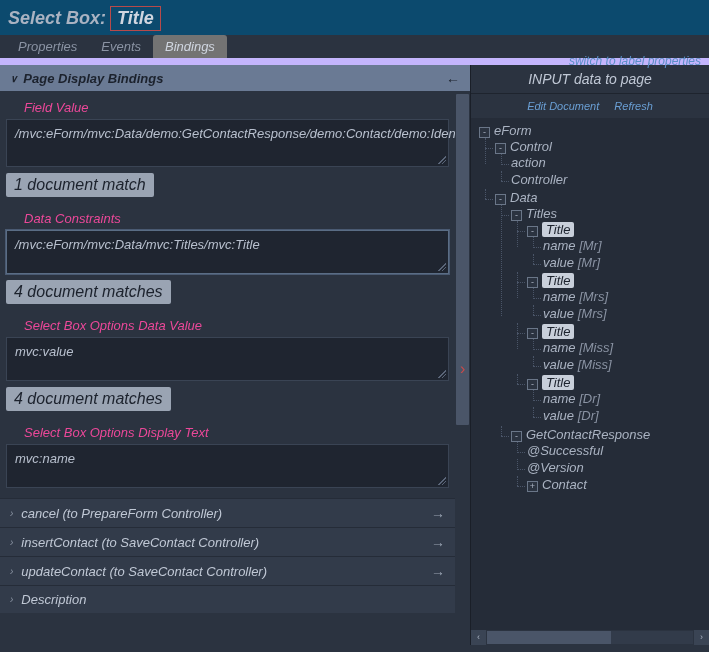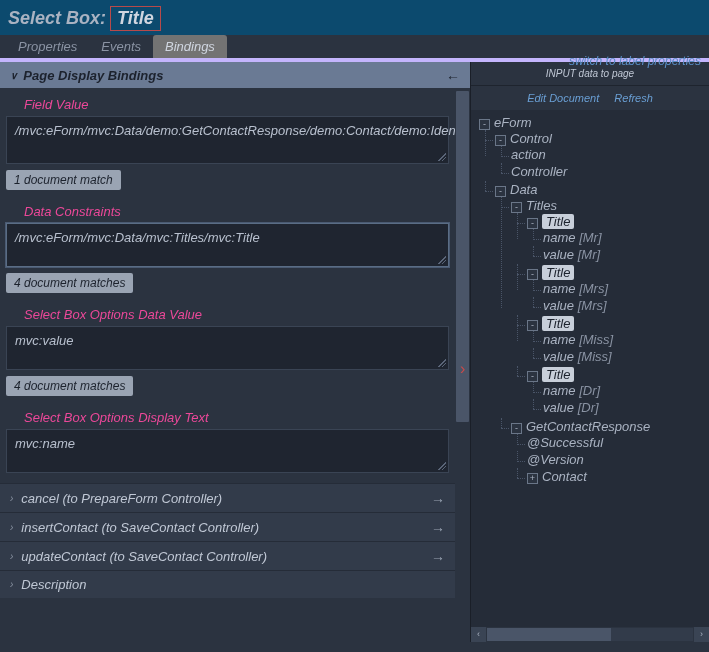--- a/index.html
+++ b/index.html
@@ -29,21 +29,21 @@
   padding: 1px 6px;
   margin-left: 4px;
   color: #d0d6e0;
   font-size: 18px;
   font-weight: 600;
 }
 .tabs {
   display: flex;
   padding: 0 6px;
   gap: 0;
-  border-bottom: 4px solid #c4b5fd;
+  border-bottom: 7px solid #c4b5fd;
   align-items: flex-end;
 }
 .tab {
   padding: 4px 12px;
   color: #8a93a3;
   cursor: pointer;
   font-size: 13px;
 }
 .tab.active {
   background: #737373;
@@ -145,40 +145,40 @@
 .textarea-box.highlighted {
   border: 1px solid #5a6d85;
   box-shadow: 0 0 0 1px #4a5a72;
 }
 .match-badge {
   background: #9aa4b3;
   color: #1c222d;
   padding: 3px 8px;
   margin: 2px 0 10px 6px;
   display: inline-block;
-  font-size: 12px;
+  font-size: 16px;
   border-radius: 2px;
   font-style: italic;
 }
 .binding-row {
   background: #323b4a;
   border-top: 1px solid #252c38;
   padding: 6px 10px;
   display: flex;
   align-items: center;
   gap: 8px;
   cursor: pointer;
 }
 .binding-row .chev { font-size: 10px; color: #8a93a3; }
 .binding-row .arrow-right { margin-left: auto; font-size: 14px; color: #9aa4b3; }
 .right-header {
   text-align: center;
   padding: 6px 0;
   color: #c0c8d5;
-  font-size: 10px;
+  font-size: 14px;
   background: #2b3340;
   border-bottom: 1px solid #1e242e;
 }
 .right-actions {
   text-align: center;
   padding: 6px 0;
   color: #6a9fd4;
   font-size: 11px;
 }
 .right-actions span { cursor: pointer; margin: 0 6px; }

